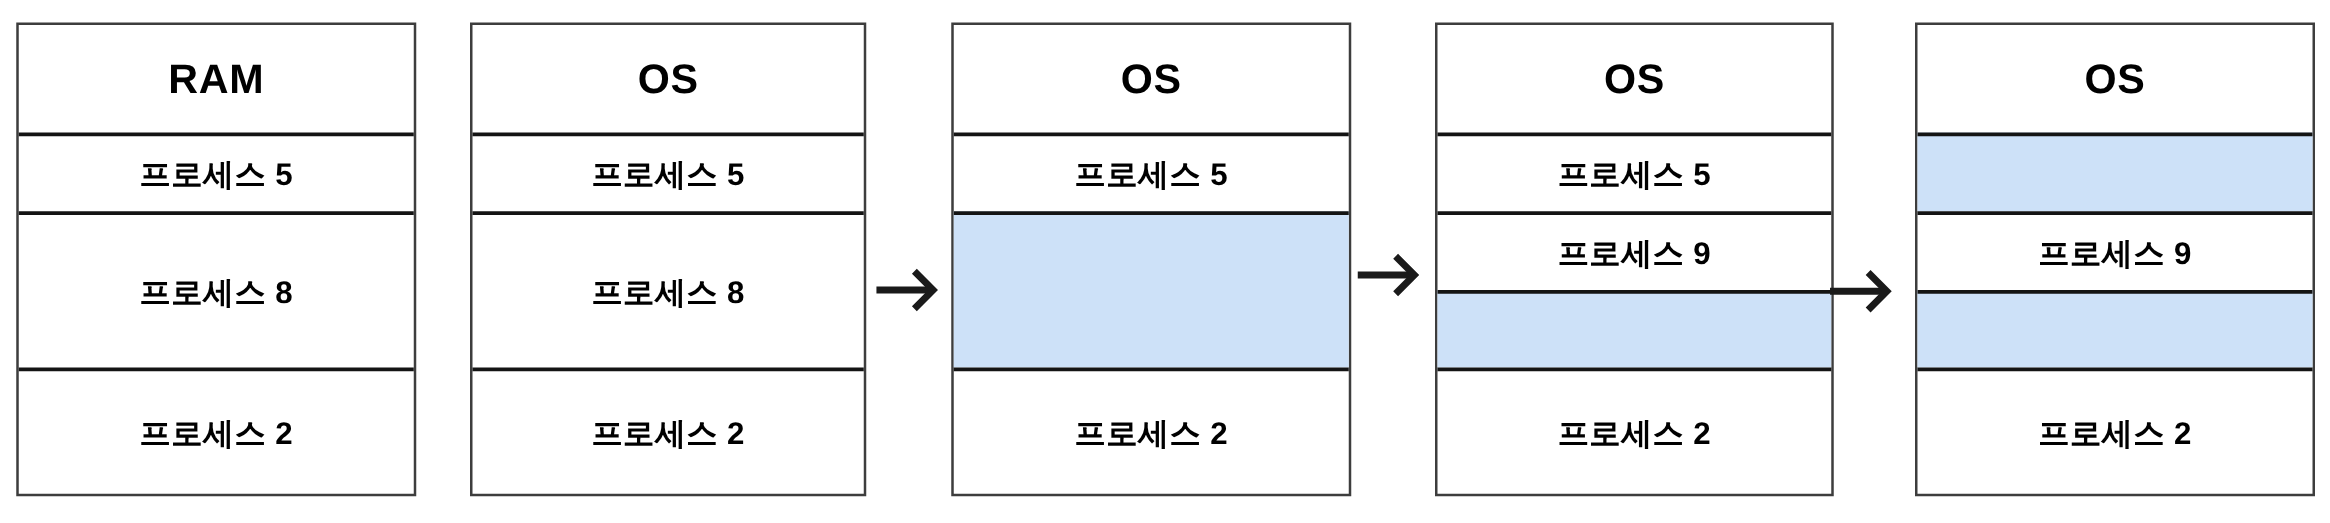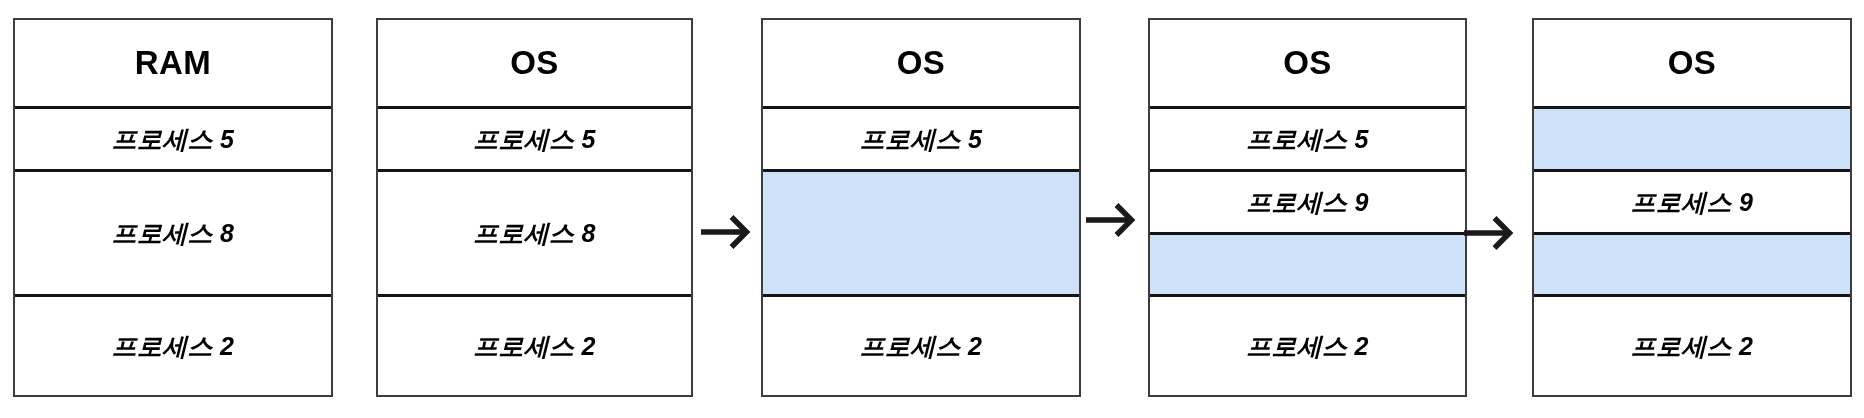--- a/index.html
+++ b/index.html
@@ -25,21 +25,21 @@
     border:2px solid var(--box-border);
     background:#ffffff;
     display:flex;flex-direction:column;
   }
   .row{
     box-sizing:border-box;
     display:flex;align-items:center;justify-content:center;
     font-weight:700;font-size:25px;letter-spacing:.3px;
     flex:0 0 auto;
   }
-  .row + .row{border-top:3px solid var(--row-divider);font-style:italic;}
+  .row + .row{border-top:3px solid var(--row-divider);}
   .row.header{font-size:33px;letter-spacing:.5px;}
   .row.empty{background:var(--empty-fill);}
   .arrow{position:absolute;color:var(--arrow-color);width:60px;height:44px;}
   .arrow svg{display:block;}
 </style>
 </head>
 <body>
 
 <div class="canvas">
     <div class="memcol" style="left: 13px; width: 320px;">

